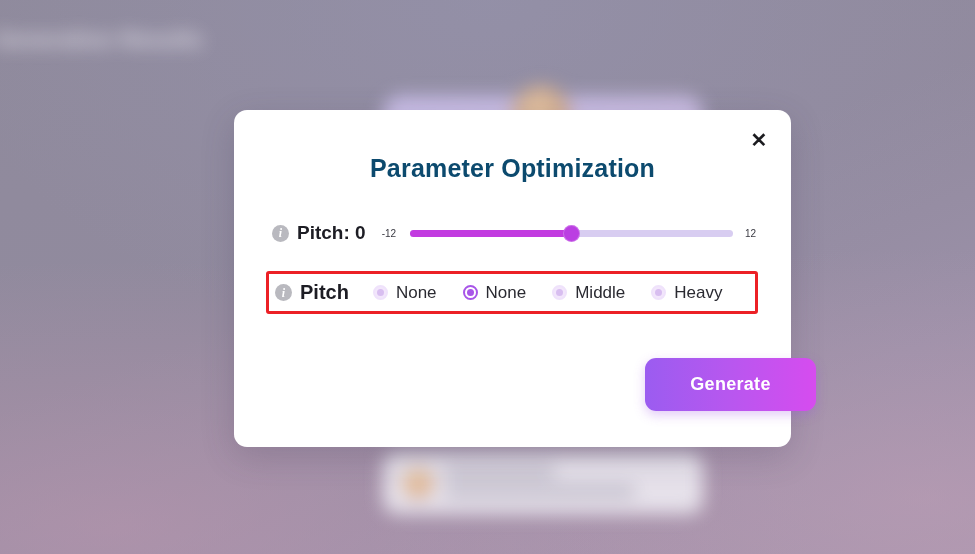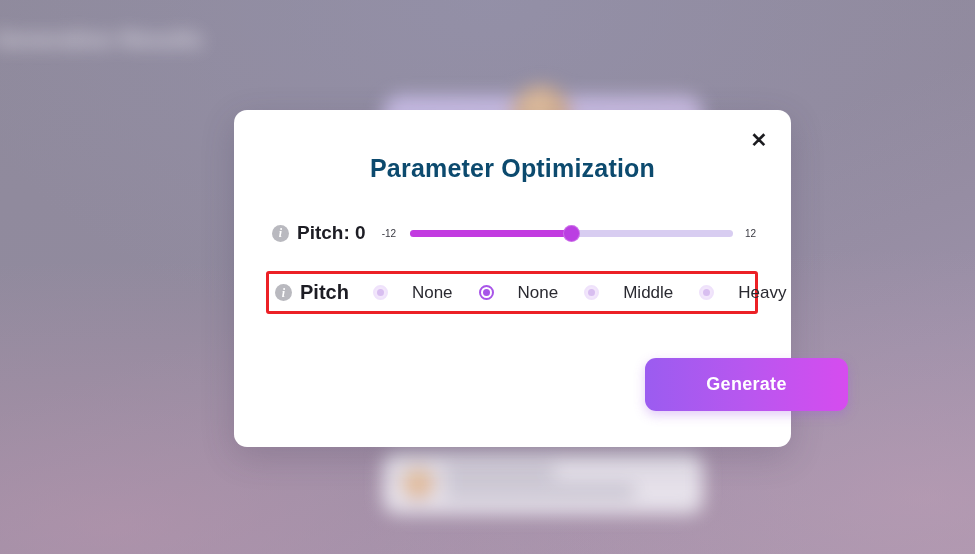--- a/index.html
+++ b/index.html
@@ -261,30 +261,30 @@
   .radio-option.selected .radio-mark {
     border: 2px solid #a855e8;
     background: #ffffff;
   }
   .radio-option.selected .radio-mark::after {
     background: #a855e8;
   }
   .radio-label {
     font-size: 17px;
     color: #2a2a31;
-    margin-left: 24px;
+    margin-left: 8px;
     white-space: nowrap;
   }
 
   
   #generate-btn {
     position: absolute;
     left: 411px;
     top: 248px;
-    width: 203px;
+    width: 171px;
     height: 53px;
     border: none;
     border-radius: 11px;
     background: linear-gradient(90deg, #9b5cf0 0%, #b857ef 50%, #d64cef 100%);
     color: #ffffff;
     font-size: 18px;
     font-weight: bold;
     letter-spacing: 0.3px;
     cursor: pointer;
     font-family: "Liberation Sans", sans-serif;

